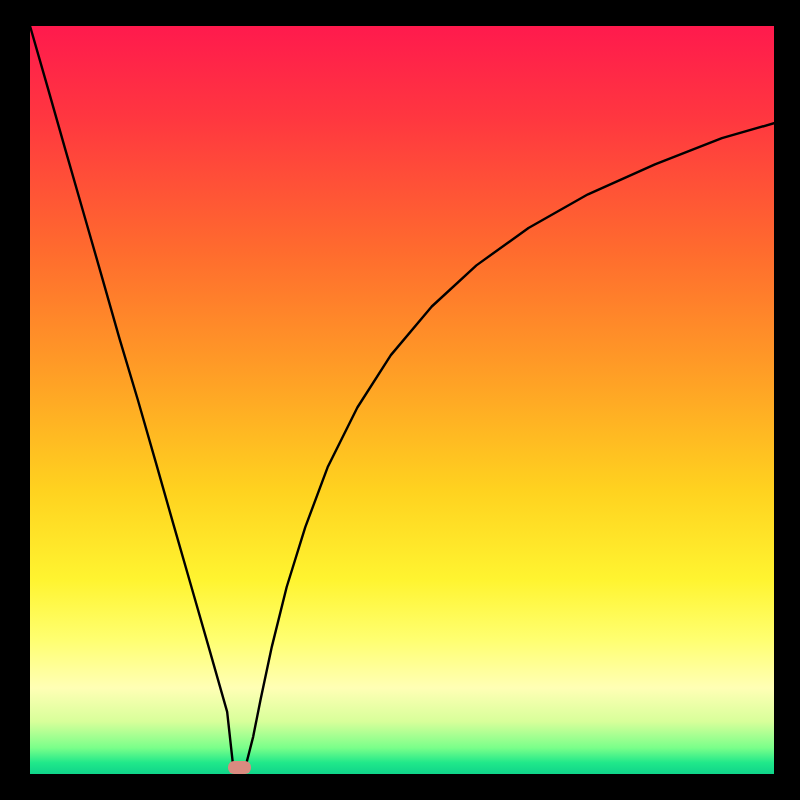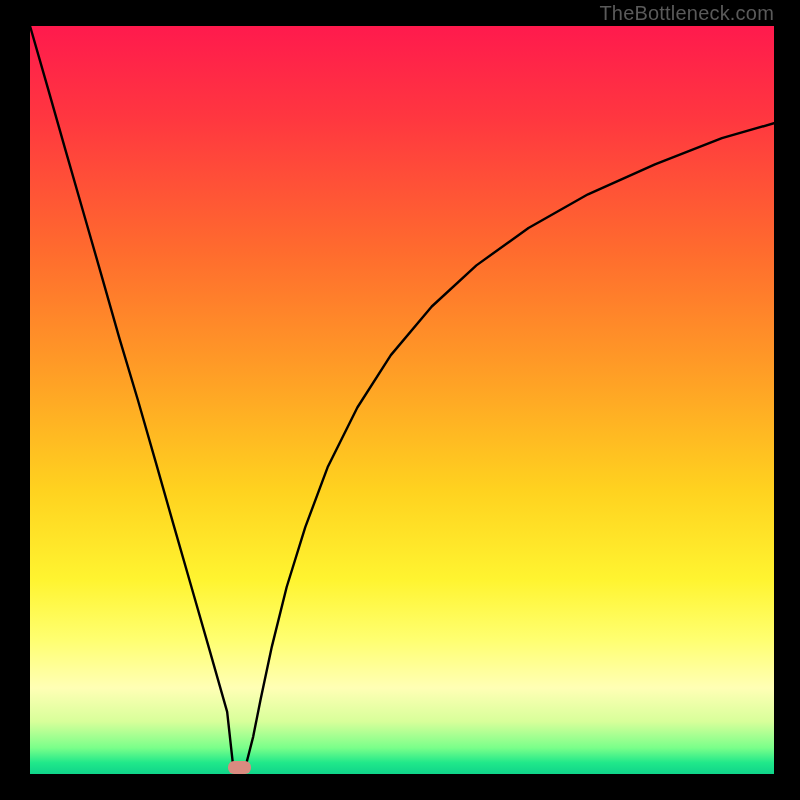--- a/index.html
+++ b/index.html
@@ -53,14 +53,13 @@
 
 <div class="frame">
   <div class="plot" id="plot" style="left: 30px; top: 26px; width: 744px; height: 748px;">
     <div class="gradient" id="grad" style="background: linear-gradient(rgb(255, 26, 77) 0%, rgb(255, 54, 64) 12%, rgb(255, 107, 46) 30%, rgb(255, 163, 37) 48%, rgb(255, 210, 31) 62%, rgb(255, 244, 48) 74%, rgb(255, 255, 112) 82%, rgb(255, 255, 181) 88.5%, rgb(216, 255, 154) 93%, rgb(122, 255, 138) 96.5%, rgb(32, 232, 138) 98.5%, rgb(15, 212, 138) 100%);"></div>
     <svg class="curve" id="curveSvg" width="744" height="748" viewBox="0 0 744 748">
         <path d="M0.00 0.00 L17.86 62.08 L35.71 124.92 L53.57 187.00 L71.42 249.08 L89.28 311.92 L107.88 374.00 L125.74 436.08 L143.59 498.92 L161.45 561.00 L179.30 623.08 L197.16 685.92 L203.11 739.77" fill="none" stroke="#000" stroke-width="2.4" stroke-linecap="round" stroke-linejoin="round"></path>
         <path d="M215.76 739.77 L223.20 710.60 L230.64 673.20 L241.80 620.84 L256.68 561.00 L275.28 501.16 L297.60 441.32 L327.36 381.48 L360.84 329.12 L401.76 280.50 L446.40 239.36 L498.48 201.96 L558.00 168.30 L624.96 138.38 L691.92 112.20 L744.00 97.24" fill="none" stroke="#000" stroke-width="2.4" stroke-linecap="round" stroke-linejoin="round"></path>
       </svg>
     <div class="marker" id="marker" style="width: 23.064px; height: 12.716px; left: 197.532px; top: 734.91px; background: rgb(217, 139, 128);"></div>
   </div>
-  <div class="watermark" id="wm" style="right: 26px; top: 2px;">TheBottleneck.com</div>
 </div>
 
 </body></html>

